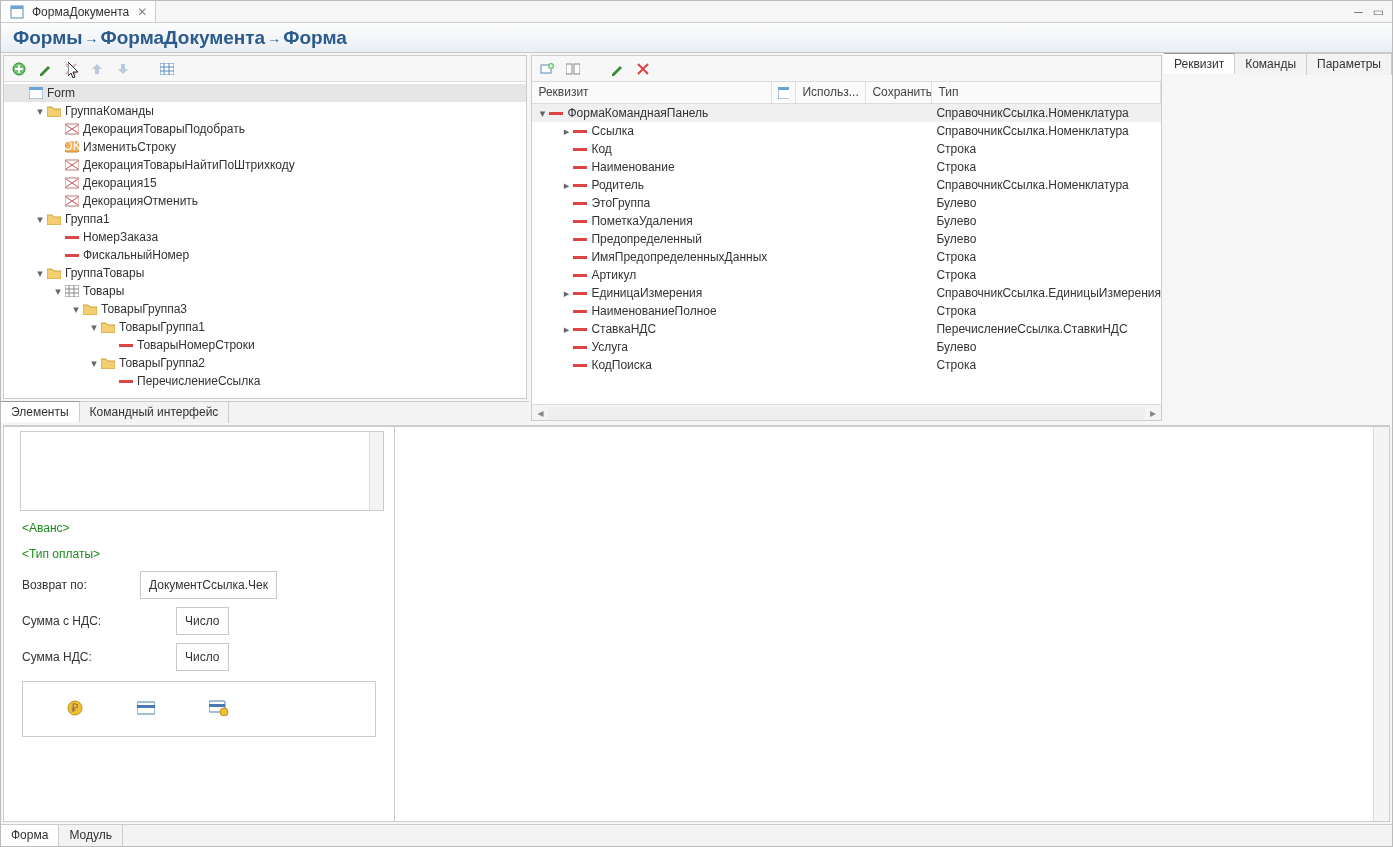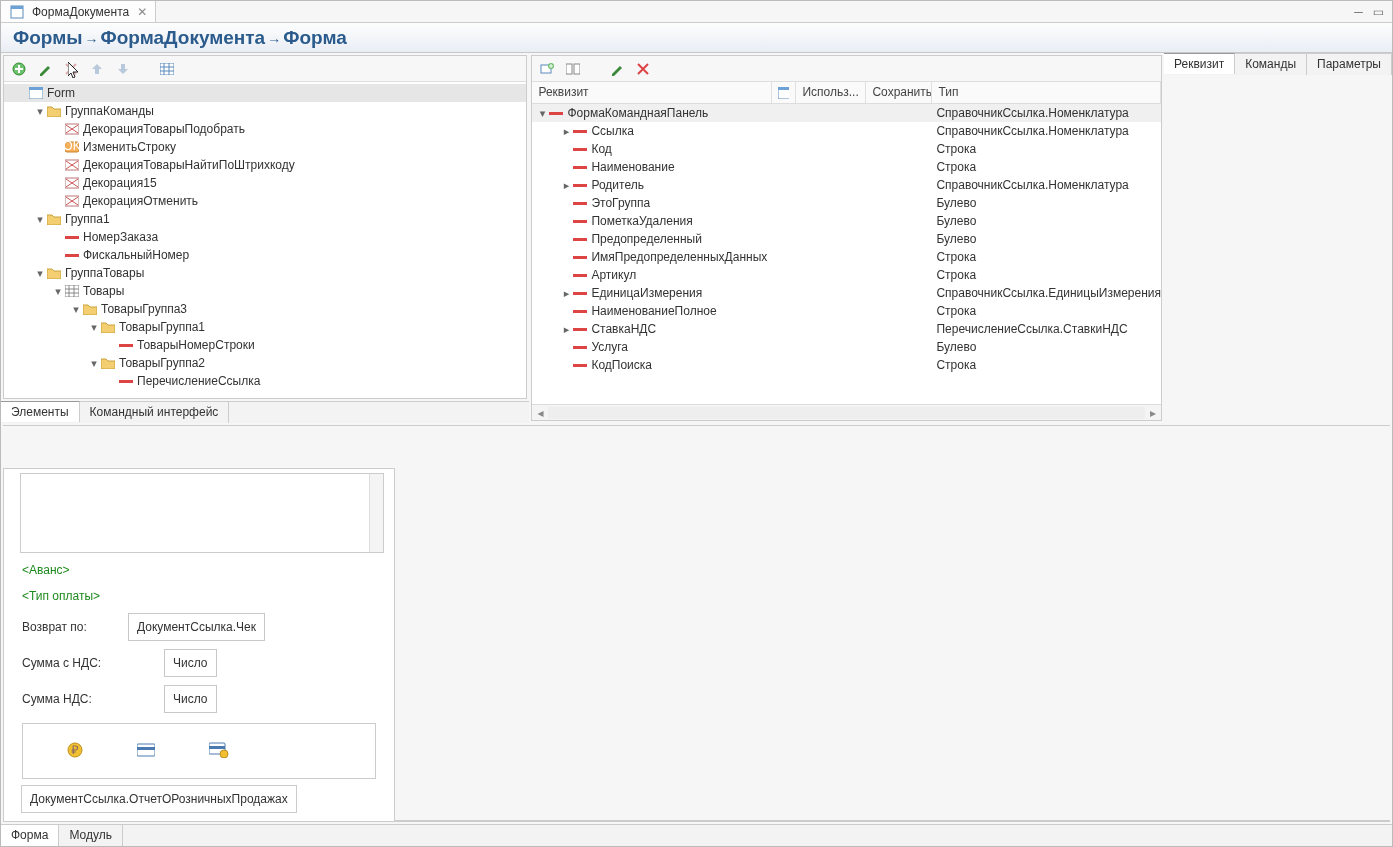--- a/index.html
+++ b/index.html
@@ -44,28 +44,28 @@
 .gh-save { flex: 0 0 66px; }
 .gh-type { flex: 1; }
 .grid-body { flex: 1; overflow: auto; }
 .grow { display: flex; align-items: center; height: 18px; }
 .gcell-left { flex: 0 0 400px; display: flex; align-items: center; white-space: nowrap; }
 .gcell-type { flex: 1; padding-left: 4px; white-space: nowrap; }
 .hscroll { height: 16px; background: #f4f4f4; border-top: 1px solid #ddd; display: flex; align-items: center; }
 .hscroll .arrow-l, .hscroll .arrow-r { width: 16px; text-align: center; color: #888; cursor: pointer; }
 .hscroll .track { flex:1; background: #eee; height:12px; position:relative; }
 
-.preview-pane { flex: 1; display: flex; border-top: 1px solid #ccc; min-height: 0; margin: 2px; align-items: flex-end; }
+.preview-pane { flex: 1; display: flex; border-top: 1px solid #ccc; min-height: 0; margin: 2px; }
 .preview-left { width: 392px; border: 1px solid #ccc; background: #fff; display: flex; flex-direction: column; }
 .preview-right { flex: 1; border: 1px solid #ccc; border-left: none; background: #fff; position: relative; }
 .preview-scroll { width: 16px; position: absolute; right: 0; top: 0; bottom: 0; background: #f4f4f4; border-left: 1px solid #ddd; }
 .preview-box { border: 1px solid #ccc; margin: 4px 10px 4px 16px; flex: 0 0 80px; position:relative; }
 .preview-box-scroll { position:absolute; right:0; top:0; bottom:0; width:14px; background:#f4f4f4; border-left:1px solid #ddd; }
 .pv-link { color: #1d8a1d; padding: 6px 18px; }
-.pv-field { display: flex; align-items: center; padding: 4px 18px; gap: 12px; }
+.pv-field { display: flex; align-items: center; padding: 4px 18px; gap: 24px; }
 .pv-label { width: 94px; color: #333; }
 .pv-input { border: 1px solid #c8c8c8; padding: 6px 8px; }
 .pv-iconrow { border: 1px solid #ccc; margin: 6px 18px; height: 56px; display: flex; align-items: center; gap: 54px; padding-left: 44px; }
 .pv-readonly { border-top: 1px solid #ccc; border-right: 1px solid #ccc; display:inline-block; padding: 6px 8px; margin-left:-1px; }
 
 .footer-tabs { height: 22px; display: flex; border-top: 1px solid #ccc; background: #f3f3f3; }
 .ft-tab { padding: 3px 10px; border-right: 1px solid #ccc; cursor: pointer; }
 .ft-tab.active { background: #fff; }
 
 .cursor-arrow { position: absolute; left: 64px; top: 6px; width: 14px; height: 16px; pointer-events: none; }
@@ -606,23 +606,20 @@
         <span><svg width="18" height="14">
               <rect x="0" y="1" width="18" height="12" rx="1" fill="#fff" stroke="#4a7ab0"></rect>
               <rect x="0" y="4" width="18" height="3" fill="#4a7ab0"></rect>
             </svg></span>
         <span><svg width="20" height="16">
               <rect x="0" y="1" width="16" height="11" rx="1" fill="#fff" stroke="#4a7ab0"></rect>
               <rect x="0" y="4" width="16" height="3" fill="#4a7ab0"></rect>
               <circle cx="15" cy="12" r="4" fill="#f0c030" stroke="#c09020"></circle>
             </svg></span>
       </div>
-      <div style="padding:0 0 8px 18px;">
-        <span class="pv-readonly" style="border:1px solid #ccc;">ДокументСсылка.ОтчетОРозничныхПродажах</span>
-      </div>
     </div>
     <div class="preview-right">
       <div class="preview-scroll"></div>
     </div>
   </div>
 
   <div class="footer-tabs">
     <div class="ft-tab active">Форма</div>
     <div class="ft-tab">Модуль</div>
   </div>

